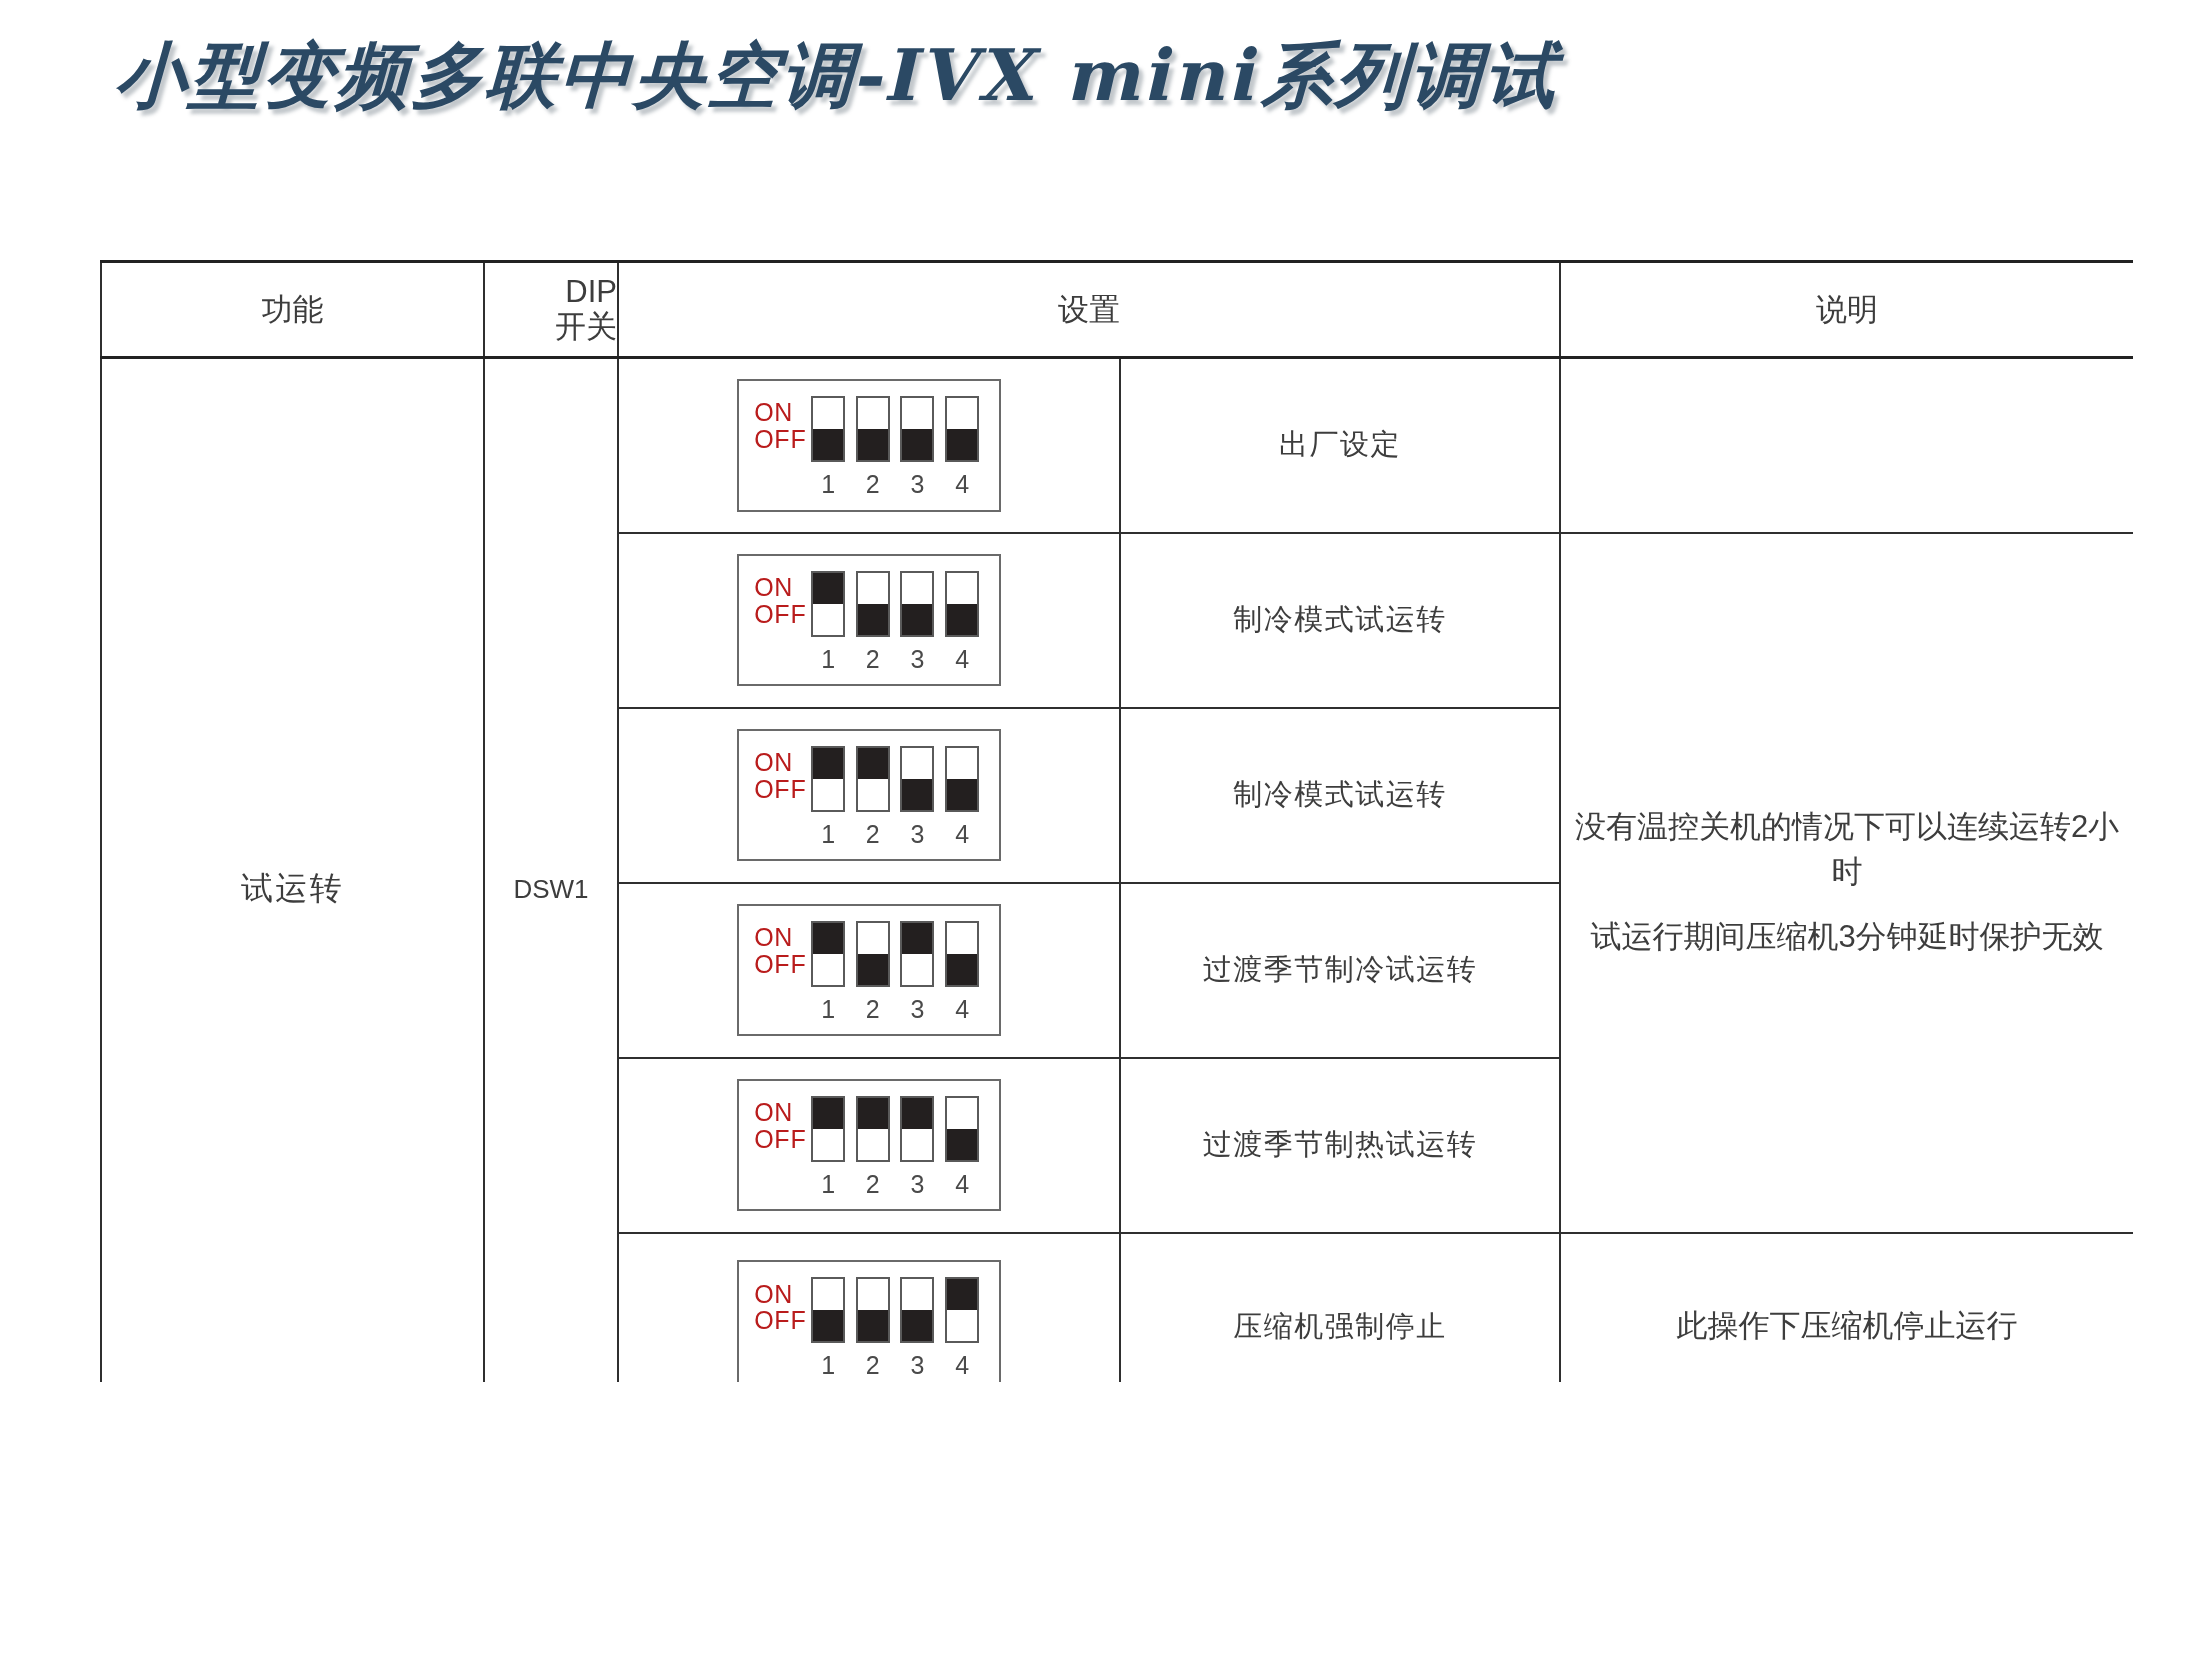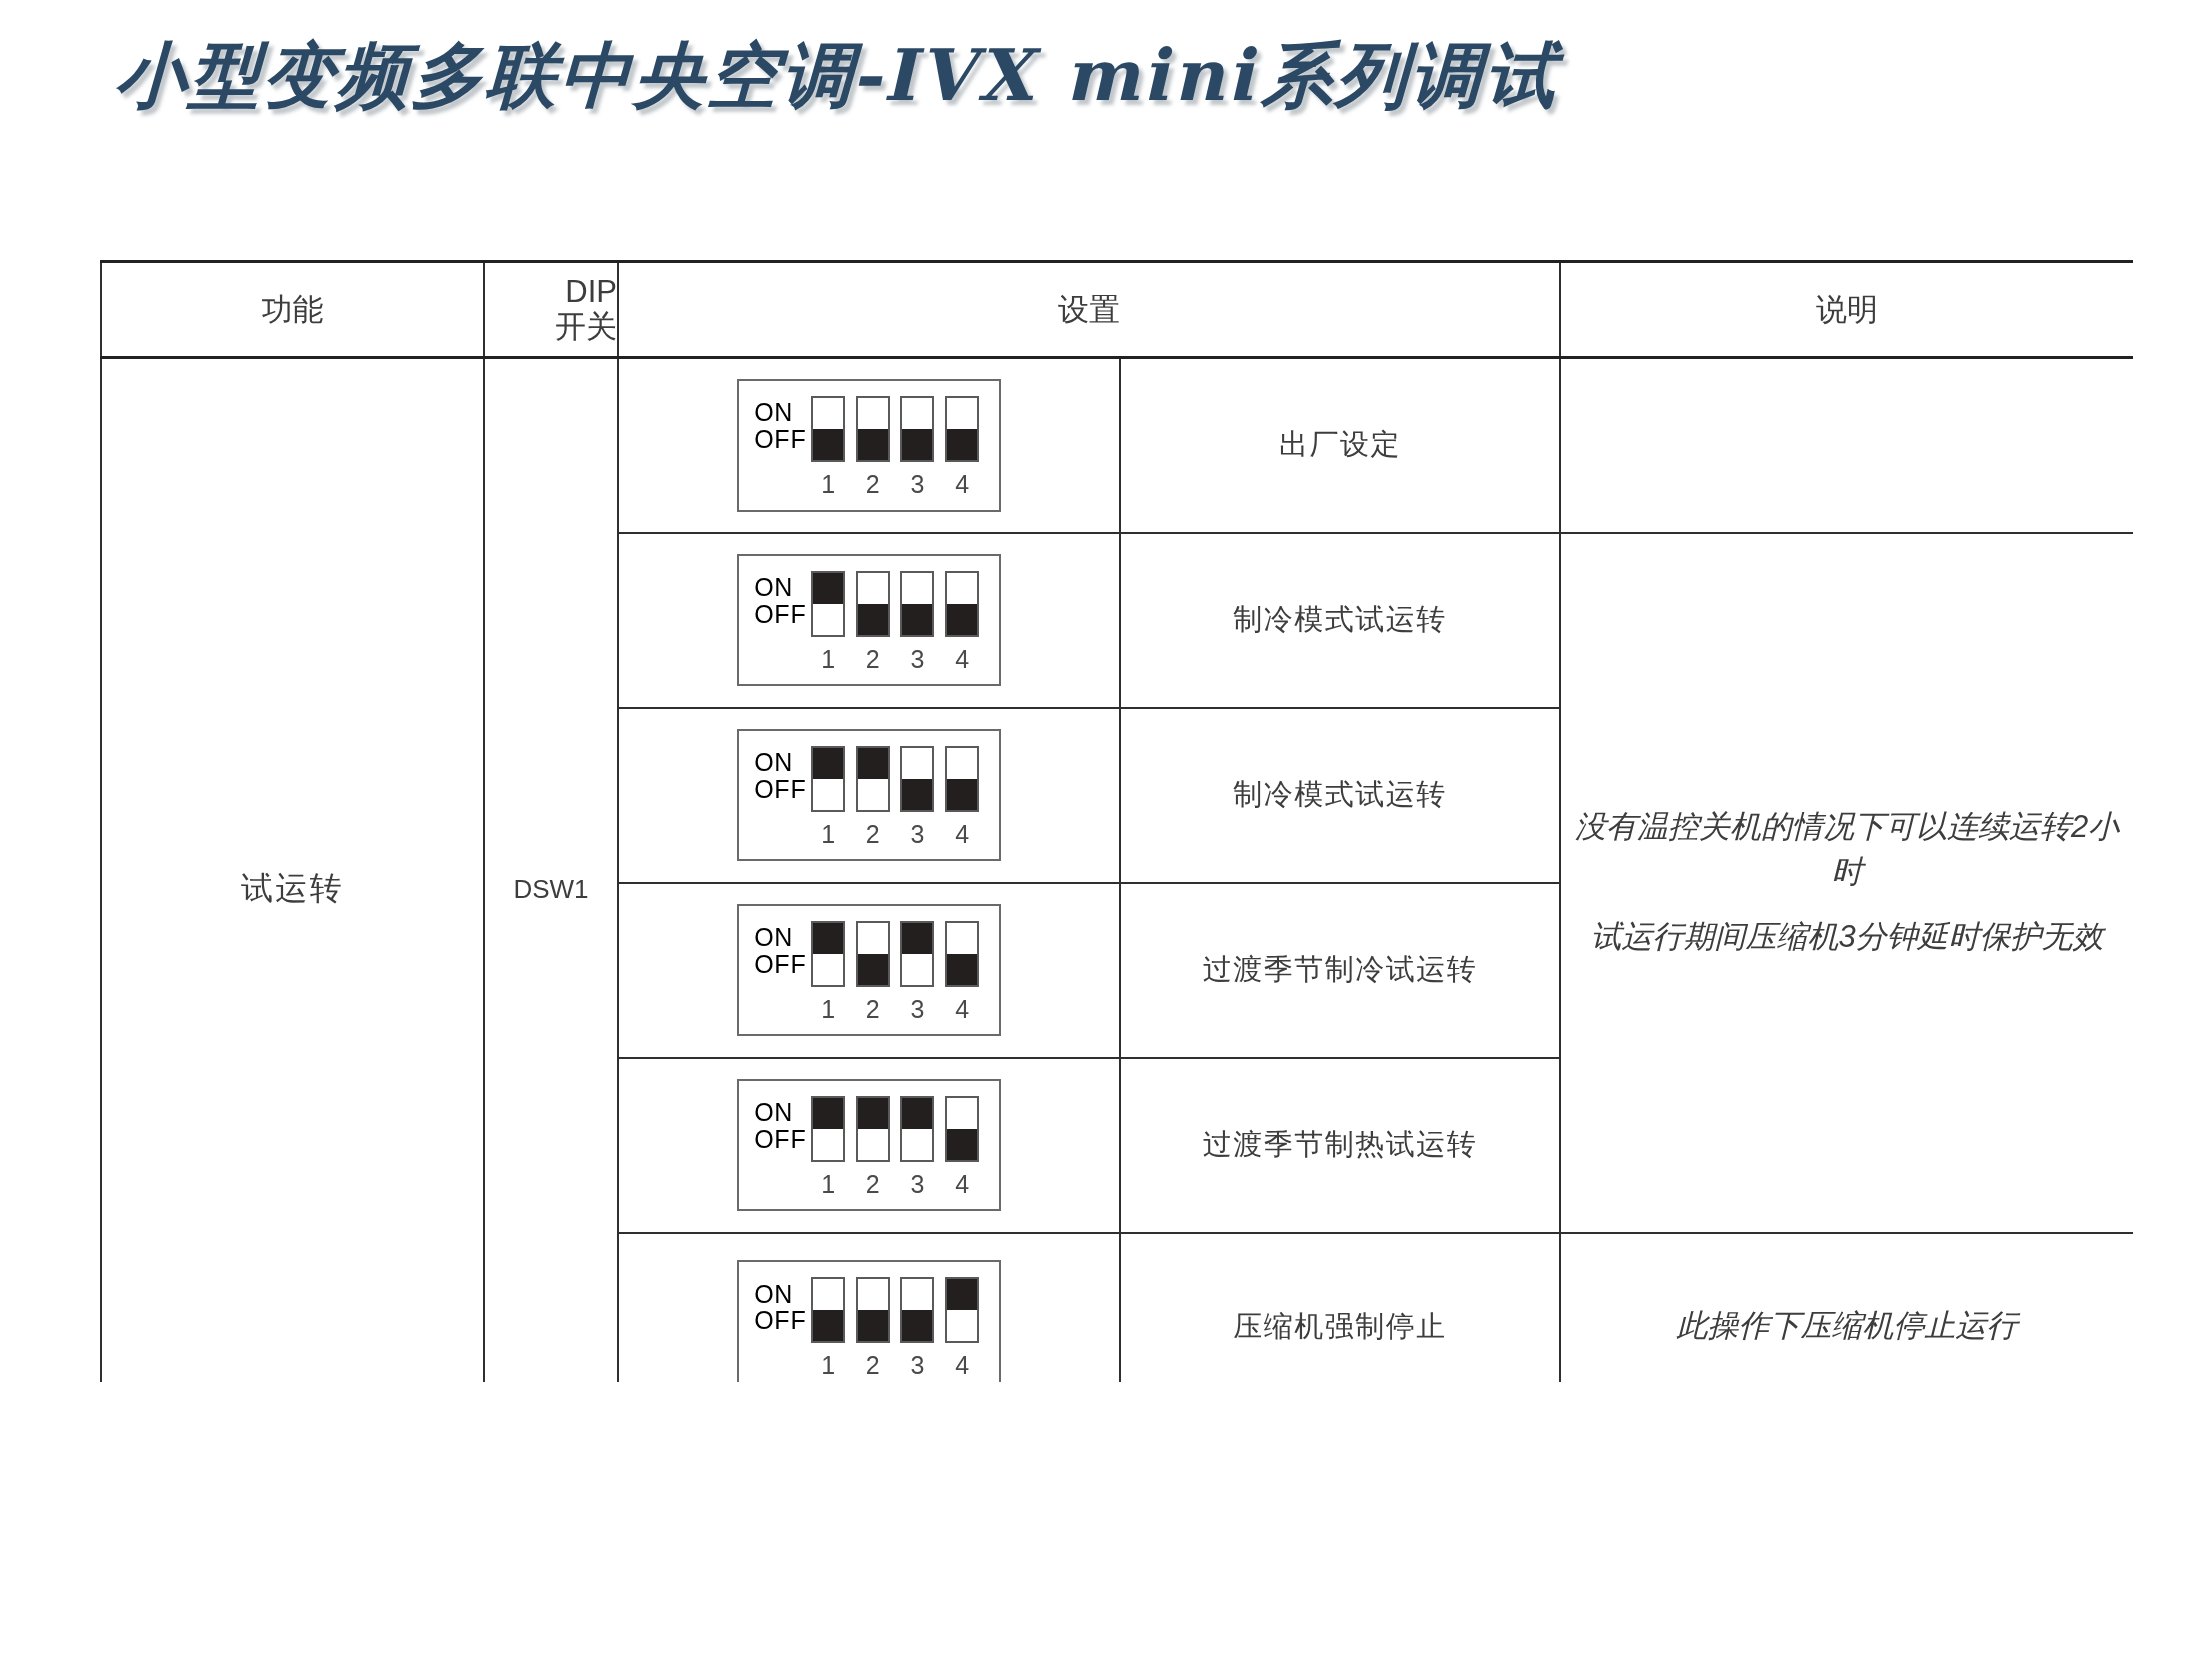--- a/index.html
+++ b/index.html
@@ -79,42 +79,42 @@
   .cell-setlabel {
     font-size: 29px;
     letter-spacing: 1.5px;
   }
   .cell-desc {
     font-size: 31px;
     text-align: left;
     padding: 0 26px;
     line-height: 1.45;
   }
-  .desc-p { margin: 0 0 20px 0; font-style: italic; }
+  .desc-p { margin: 0 0 20px 0; }
   .desc-p:last-child { margin-bottom: 0; }
 
   .row-std { height: 175px; }
   .row-last { height: 188px; }
 
   
   .dipbox {
     display: inline-block;
     border: 2.3px solid #6a6a6a;
     background: #fff;
     padding: 15.3px 20px 10.7px 15.3px;
     box-sizing: border-box;
   }
   .dip-inner { display: flex; align-items: flex-start; }
   .dip-labels {
     display: flex;
     flex-direction: column;
     justify-content: center;
     font-size: 25px;
     line-height: 1.06;
-    color: #000000;
+    color: #b91c1c;
     text-align: left;
     letter-spacing: 0.8px;
     padding-right: 4.6px;
     padding-top: 3.1px;
     font-weight: 500;
   }
   .dip-switches { display: flex; }
   .dip-sw { margin-right: 10.7px; }
   .dip-sw:last-child { margin-right: 0; }
   .sw-body {

